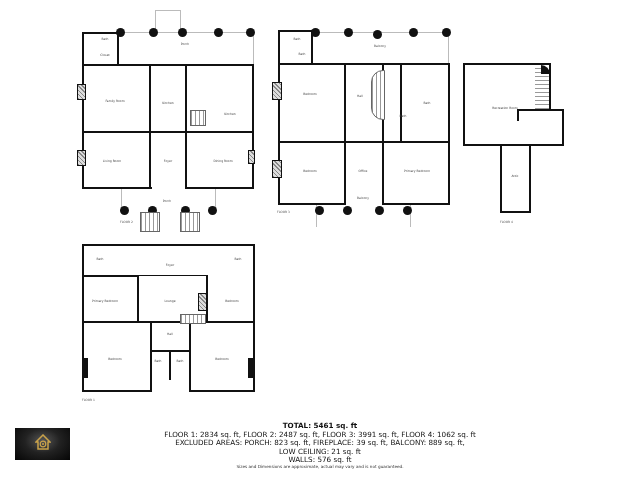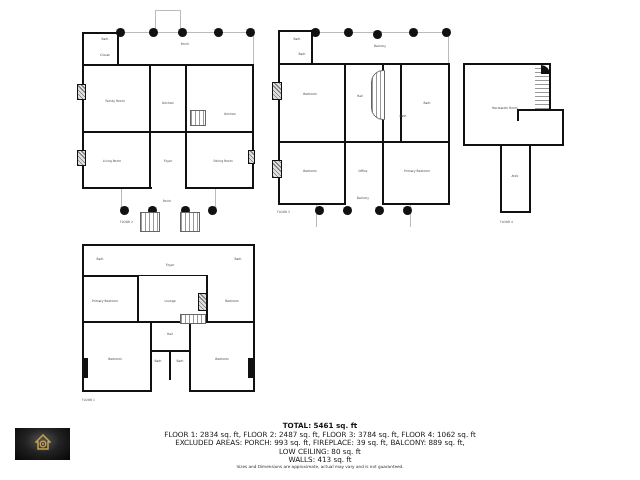--- a/index.html
+++ b/index.html
@@ -168,18 +168,18 @@
 <div id="logo">
   <svg class="house" viewBox="0 0 16 16">
     <path d="M1 8 L8 1 L15 8 L13 8 L13 15 L3 15 L3 8 Z" fill="none" stroke="#c9a24a" stroke-width="1.5"></path>
     <circle cx="8" cy="10" r="2.8" fill="none" stroke="#c9a24a" stroke-width="1.2"></circle>
     <circle cx="8" cy="10" r="1" fill="#c9a24a"></circle>
   </svg>
 </div>
 
 <div id="summary">
   <div class="total">TOTAL: 5461 sq. ft</div>
-  <div>FLOOR 1: 2834 sq. ft, FLOOR 2: 2487 sq. ft, FLOOR 3: 3784 sq. ft, FLOOR 4: 1062 sq. ft</div>
-  <div>EXCLUDED AREAS: PORCH: 993 sq. ft, FIREPLACE: 39 sq. ft, BALCONY: 889 sq. ft,</div>
-  <div>LOW CEILING: 80 sq. ft</div>
-  <div>WALLS: 413 sq. ft</div>
+  <div>FLOOR 1: 2834 sq. ft, FLOOR 2: 2487 sq. ft, FLOOR 3: 3991 sq. ft, FLOOR 4: 1062 sq. ft</div>
+  <div>EXCLUDED AREAS: PORCH: 823 sq. ft, FIREPLACE: 39 sq. ft, BALCONY: 889 sq. ft,</div>
+  <div>LOW CEILING: 21 sq. ft</div>
+  <div>WALLS: 576 sq. ft</div>
 </div>
 <div id="disclaimer">Sizes and Dimensions are approximate, actual may vary and is not guaranteed.</div>
 
 </body></html>

